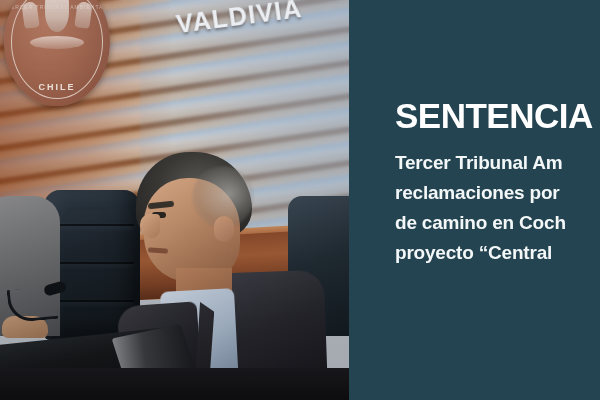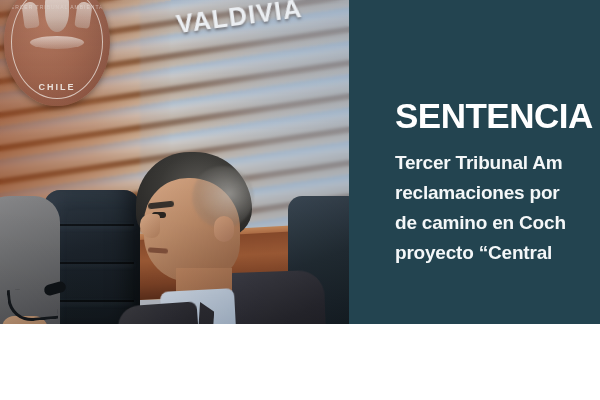--- a/index.html
+++ b/index.html
@@ -4,21 +4,21 @@
 <title>Sentencia banner</title>
 <style>
   html, body {
     margin: 0;
     padding: 0;
     background: #ffffff;
   }
   #stage {
     position: relative;
     width: 600px;
-    height: 324px;
+    height: 400px;
     overflow: hidden;
     font-family: "Liberation Sans", sans-serif;
     background: #234450;
   }
 
   
   .photo {
     position: absolute;
     left: 0;
     top: 0;

